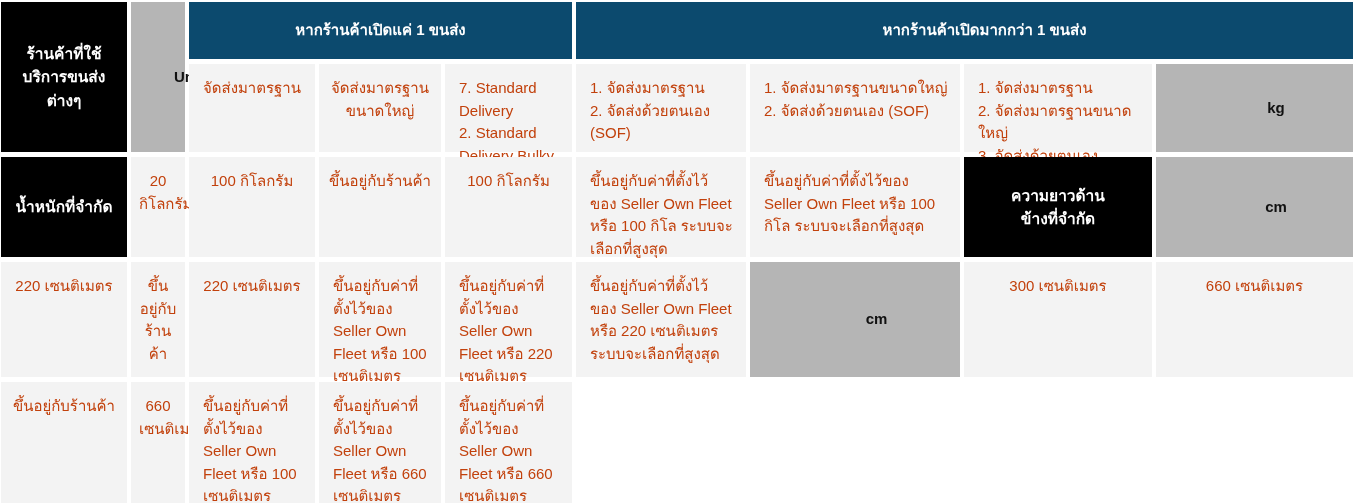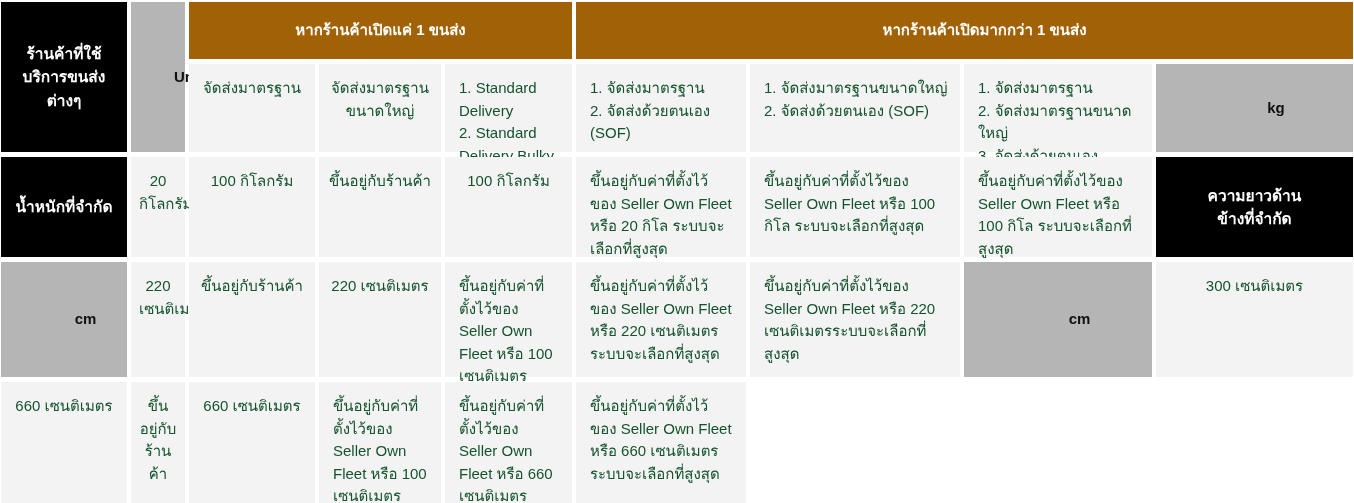--- a/index.html
+++ b/index.html
@@ -17,21 +17,21 @@
     left: 1px;
     display: grid;
     grid-template-columns: 126px 54px 126px 122px 127px 170px 210px 188px 197px;
     grid-template-rows: 57px 88px 100px 115px 121px;
     column-gap: 4px;
     row-gap: 5px;
     background: #ffffff;
   }
   .cell {
     background: #f3f3f3;
-    color: #14532d;
+    color: #c2410c;
     font-size: 15px;
     line-height: 1.5;
     white-space: pre-line;
     display: flex;
     flex-direction: column;
     box-sizing: border-box;
   }
   
   .black {
     background: #000000;
@@ -47,21 +47,21 @@
     background: #b5b5b5;
     color: #111111;
     font-weight: bold;
     justify-content: center;
     text-align: center;
     padding-left: 43px;
   }
   .rowspan2 { grid-row: span 2; }
   
   .band {
-    background: #a16207;
+    background: #0c4a6e;
     color: #ffffff;
     font-weight: bold;
     justify-content: center;
     text-align: center;
     font-size: 15px;
   }
   .span3 { grid-column: span 3; }
   .span4 { grid-column: span 4; padding-left: 40px; }
   
   .top-center {
@@ -83,37 +83,36 @@
   <div class="cell black rowspan2">ร้านค้าที่ใช้
 บริการขนส่ง
 ต่างๆ</div>
   <div class="cell unit rowspan2">Unit</div>
   <div class="cell band span3">หากร้านค้าเปิดแค่ 1 ขนส่ง</div>
   <div class="cell band span4">หากร้านค้าเปิดมากกว่า 1 ขนส่ง</div>
 
   <div class="cell top-center">จัดส่งมาตรฐาน</div>
   <div class="cell top-center">จัดส่งมาตรฐาน
 ขนาดใหญ่</div>
-  <div class="cell top-left">1. Standard Delivery
+  <div class="cell top-left">7. Standard Delivery
 2. Standard Delivery Bulky</div>
   <div class="cell top-left">1. จัดส่งมาตรฐาน
 2. จัดส่งด้วยตนเอง (SOF)</div>
   <div class="cell top-left">1. จัดส่งมาตรฐานขนาดใหญ่
 2. จัดส่งด้วยตนเอง (SOF)</div>
   <div class="cell top-left">1. จัดส่งมาตรฐาน
 2. จัดส่งมาตรฐานขนาดใหญ่
 3. จัดส่งด้วยตนเอง (SOF)</div>
 
   <div class="cell unit">kg</div>
   <div class="cell black">น้ำหนักที่จำกัด</div>
   <div class="cell top-center">20 กิโลกรัม</div>
   <div class="cell top-center">100 กิโลกรัม</div>
   <div class="cell top-center">ขึ้นอยู่กับร้านค้า</div>
   <div class="cell top-center">100 กิโลกรัม</div>
-  <div class="cell top-left">ขึ้นอยู่กับค่าที่ตั้งไว้ของ Seller Own Fleet หรือ 20 กิโล ระบบจะเลือกที่สูงสุด</div>
   <div class="cell top-left">ขึ้นอยู่กับค่าที่ตั้งไว้ของ Seller Own Fleet หรือ 100 กิโล ระบบจะเลือกที่สูงสุด</div>
   <div class="cell top-left">ขึ้นอยู่กับค่าที่ตั้งไว้ของ Seller Own Fleet หรือ 100 กิโล ระบบจะเลือกที่สูงสุด</div>
 
   <div class="cell black">ความยาวด้าน
 ข้างที่จำกัด</div>
   <div class="cell unit">cm</div>
   <div class="cell top-center">220 เซนติเมตร</div>
   <div class="cell top-center">ขึ้นอยู่กับร้านค้า</div>
   <div class="cell top-center">220 เซนติเมตร</div>
   <div class="cell top-left">ขึ้นอยู่กับค่าที่ตั้งไว้ของ Seller Own Fleet หรือ 100 เซนติเมตร ระบบจะเลือกที่สูงสุด</div>

